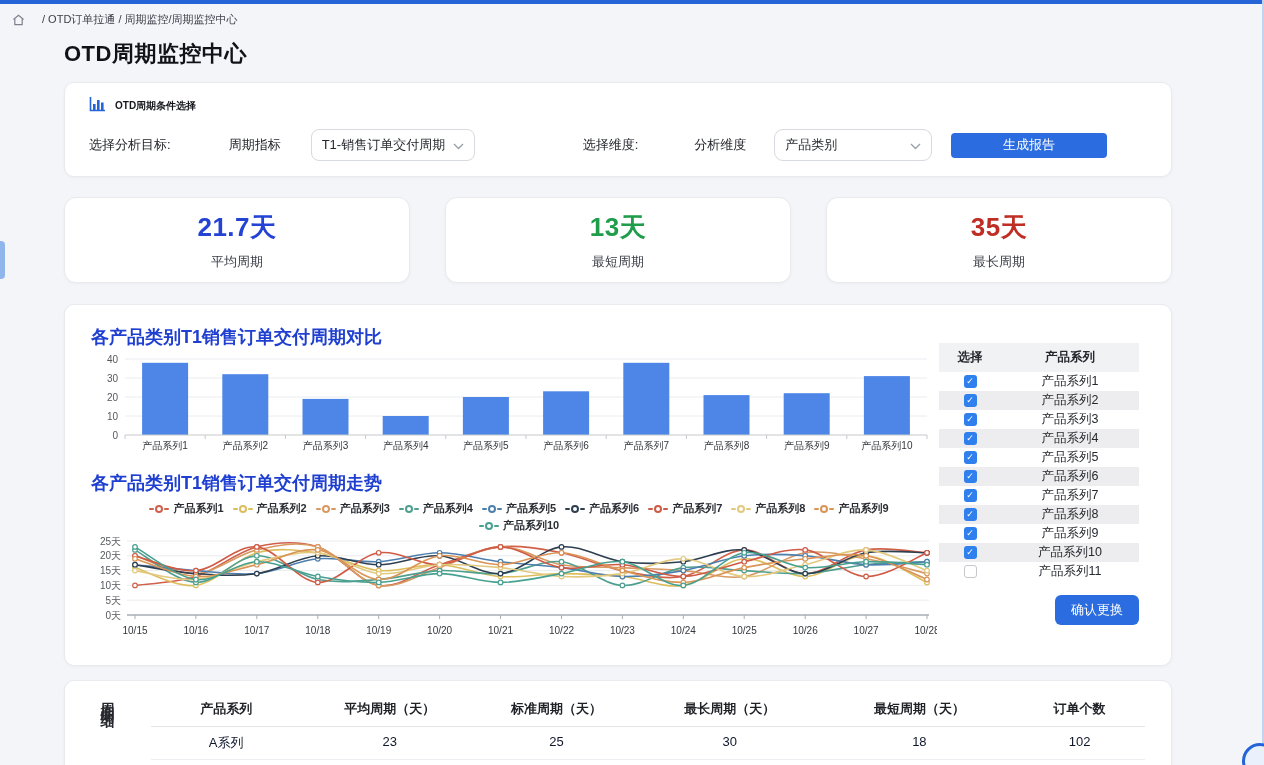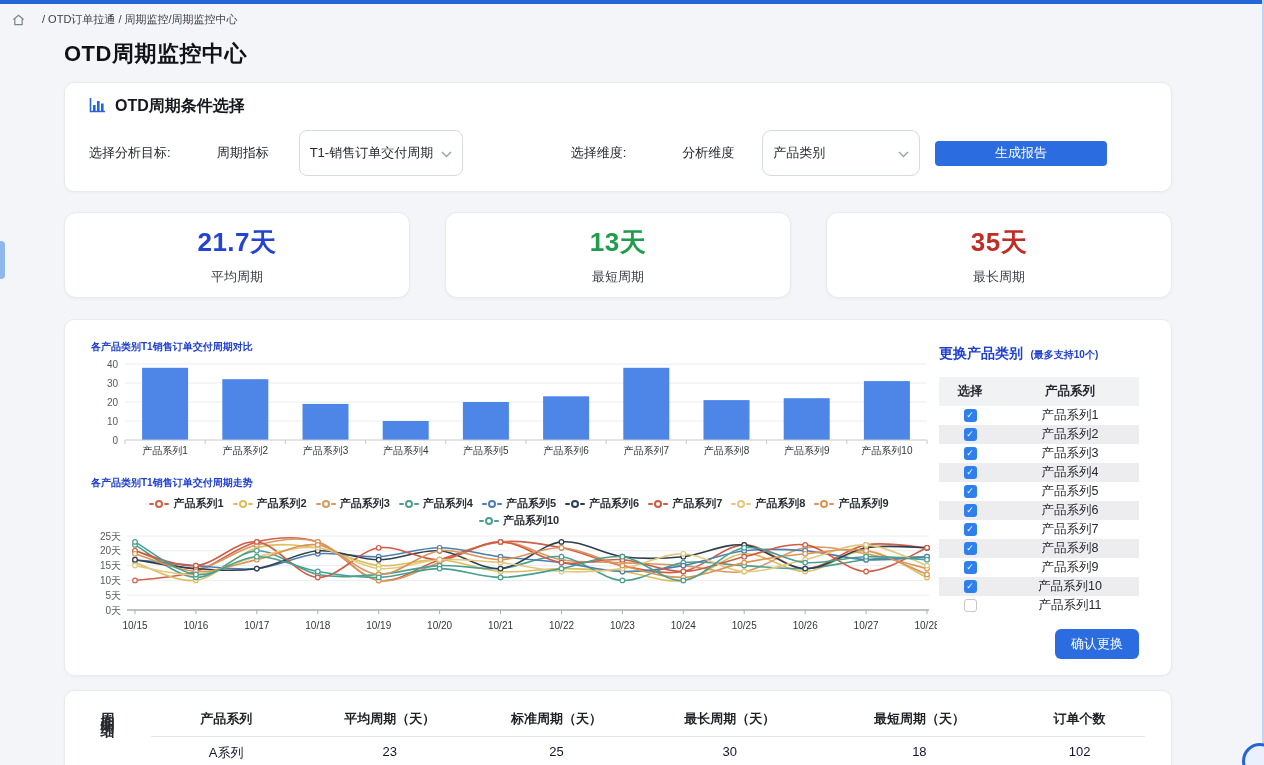--- a/index.html
+++ b/index.html
@@ -17,39 +17,39 @@
   .breadcrumb svg { display:block; }
 
   .page-title { margin:12px 0 0 64px; font-size:22px; font-weight:bold; letter-spacing:.5px; color:#101218; }
 
   .content { margin-left:64px; width:1108px; }
   .card { background:#fff; border:1px solid #e8eaee; border-radius:10px; box-shadow:0 1px 3px rgba(20,30,60,.04); }
 
   
   .filter-card { margin-top:13px; padding:13px 24px 15px; }
   .filter-head { display:flex; align-items:center; gap:9px; }
-  .filter-head .f-title { font-size:16px; font-weight:bold; color:#15171c; }
+  .filter-head .f-title { font-size:10px; font-weight:bold; color:#15171c; }
   .filter-controls { display:flex; align-items:center; margin-top:13px; font-size:13px; }
   .flabel { font-weight:normal; color:#23252b; }
-  .select { display:flex; align-items:center; justify-content:space-between; height:46px; border:1px solid #d7dade; border-radius:8px; background:#fff; padding:0 10px; font-size:13px; color:#26282e; cursor:pointer; }
+  .select { display:flex; align-items:center; justify-content:space-between; height:32px; border:1px solid #d7dade; border-radius:8px; background:#fff; padding:0 10px; font-size:13px; color:#26282e; cursor:pointer; }
   .sel1 { width:164px; margin-left:30px; }
   .sel2 { width:158px; margin-left:28px;border-radius:9px; }
   .btn-primary { background:#2b6de0; color:#fff; border:none; border-radius:4px; font-size:13px; cursor:pointer; font-family:inherit;margin-left:44px; }
-  .gen-btn { width:172px; height:25px; margin-left:auto; margin-right:40px; }
+  .gen-btn { width:156px; height:25px; margin-left:auto; margin-right:40px; }
 
   
   .stats-row { display:flex; gap:35px; margin-top:20px; }
   .stat-card { flex:1; height:86px; display:flex; flex-direction:column; align-items:center; justify-content:center; border-radius:12px; }
   .stat-value { font-size:26px; font-weight:bold; letter-spacing:.5px; }
   .stat-label { font-size:13px; color:#3a3d45; margin-top:8px; }
 
   
   .charts-card { margin-top:21px; padding:12px 20px 16px 22px; display:flex; gap:18px; }
   .charts-left { flex:1; min-width:0; }
-  .chart-title { font-size:10px; font-weight:bold; color:#1f3fd0; margin:8px 0 2px 4px; }
+  .chart-title { font-size:18px; font-weight:bold; color:#1f3fd0; margin:8px 0 2px 4px; }
   .legend-row { display:flex; flex-wrap:wrap; justify-content:center; column-gap:9px; row-gap:2px; margin:6px 0 0 30px; }
   .lg-item { display:flex; align-items:center; gap:1px; font-size:11px; font-weight:bold; color:#2a2d33; }
   .lg-dash { width:5px; height:2px; border-radius:1px; }
   .lg-ring { width:8px; height:8px; border-radius:50%; border:2px solid; background:#fff; }
   .lg-name { margin-left:3px; }
 
   
   .sel-panel { width:212px; padding-top:12px; }
   .sel-title-row { white-space:nowrap; }
   .sel-title { font-size:14px; font-weight:bold; color:#1f3fd0; }
@@ -103,21 +103,21 @@
           <path d="M1.5 1 V14.5 H16" stroke="#2565d8" stroke-width="1.6"></path>
           <rect x="4" y="8" width="2.6" height="6.5" fill="#2565d8"></rect>
           <rect x="8" y="4" width="2.6" height="10.5" fill="#2565d8"></rect>
           <rect x="12" y="6.5" width="2.6" height="8" fill="#2565d8"></rect>
         </svg>
       </span>
       <span class="f-title">OTD周期条件选择</span>
     </div>
     <div class="filter-controls">
       <span class="flabel">选择分析目标:</span>
-      <span class="flabel" style="margin-left:46px;">周期指标</span>
+      <span class="flabel" style="margin-left:58px;">周期指标</span>
       <div class="select sel1">
         <span>T1-销售订单交付周期</span>
         <span>
           <svg width="11" height="7" viewBox="0 0 11 7" fill="none" stroke="#9aa0a8" stroke-width="1.4">
               <path d="M1 1 L5.5 5.5 L10 1"></path>
             </svg>
         </span>
       </div>
       <span class="flabel" style="margin-left:108px;">选择维度:</span>
       <span class="flabel" style="margin-left:56px;">分析维度</span>
@@ -445,24 +445,20 @@
             <circle cx="535.4" cy="28.7" r="2.3" fill="#fff" stroke="#47a090" stroke-width="1.2"></circle>
             <circle cx="596.3" cy="52.4" r="2.3" fill="#fff" stroke="#47a090" stroke-width="1.2"></circle>
             <circle cx="657.2" cy="19.8" r="2.3" fill="#fff" stroke="#47a090" stroke-width="1.2"></circle>
             <circle cx="718.2" cy="34.6" r="2.3" fill="#fff" stroke="#47a090" stroke-width="1.2"></circle>
             <circle cx="779.1" cy="28.7" r="2.3" fill="#fff" stroke="#47a090" stroke-width="1.2"></circle>
             <circle cx="840.0" cy="31.7" r="2.3" fill="#fff" stroke="#47a090" stroke-width="1.2"></circle>
           </svg></div>
     </div>
 
     <div class="sel-panel">
-      <div class="sel-title-row">
-        <span class="sel-title">更换产品类别</span>
-        <span class="sel-hint">(最多支持10个)</span>
-      </div>
       <div class="sel-table">
         <div class="sel-hrow">
           <span>选择</span>
           <span>产品系列</span>
         </div>
         <div id="sel-rows">
             <div class="sel-row">
               <span class="cbwrap">
                 <span class="cb on">✓</span>
               </span>

